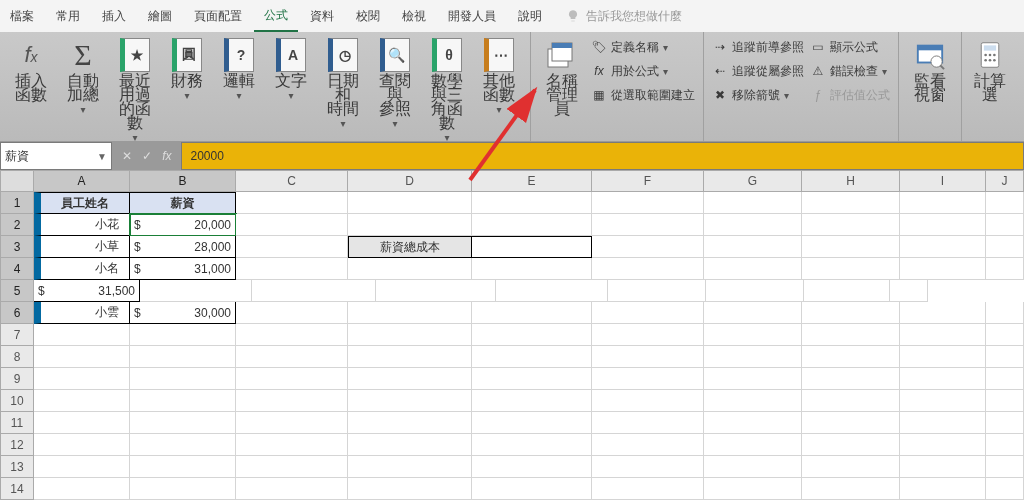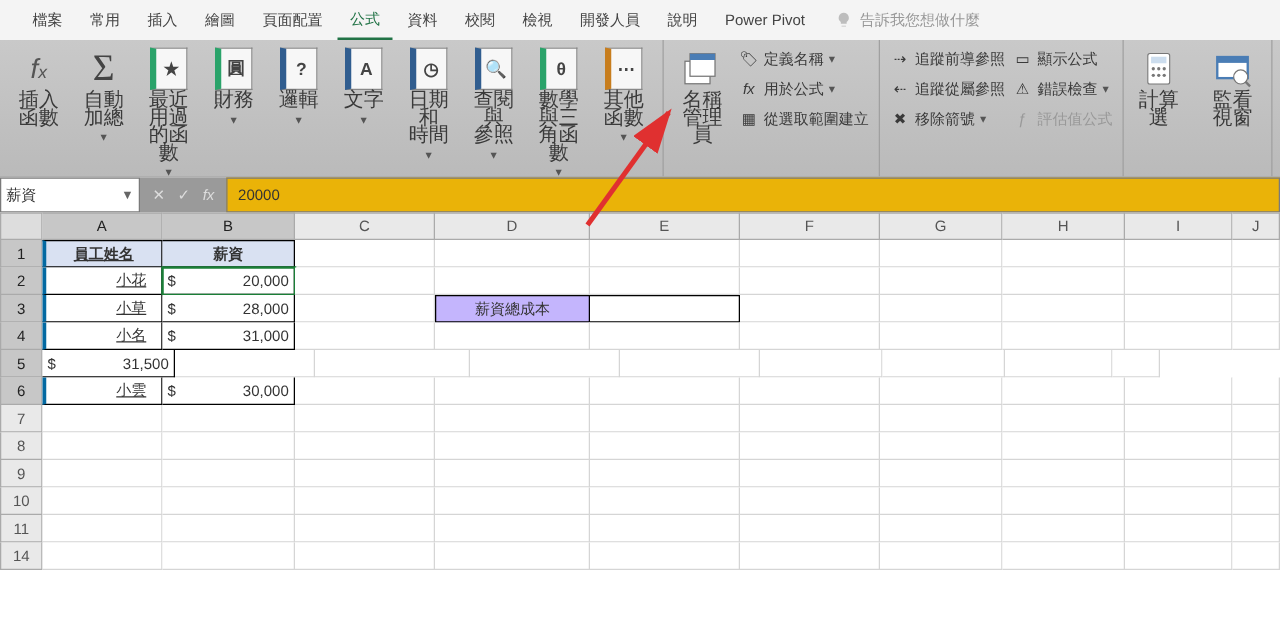--- a/index.html
+++ b/index.html
@@ -1,19 +1,19 @@
 <!DOCTYPE html>
 <html><head>
 <meta charset="utf-8">
 <style>
   * { box-sizing: border-box; margin: 0; padding: 0; font-family: "Microsoft JhengHei", "PingFang TC", sans-serif; }
   body { width: 1024px; height: 502px; overflow: hidden; background: #fff; font-size: 12px; color: #333; user-select: none; }
 
   
-  .tabs { display: flex; align-items: center; height: 32px; background: #f4f4f4; padding: 0 16px; gap: 2px; }
+  .tabs { display: flex; align-items: center; height: 32px; background: #f4f4f4; padding: 0 0; gap: 2px; }
   .tab { padding: 6px 10px; cursor: pointer; color: #444; }
   .tab.active { color: #217346; border-bottom: 2px solid #217346; }
   .tellme { margin-left: 12px; display: flex; align-items: center; gap: 6px; color: #999; }
   .bulb { width: 14px; height: 14px; }
 
   
   .ribbon { display: flex; height: 110px; background: linear-gradient(#c9c9c9,#bababa); border-bottom: 1px solid #9a9a9a; }
   .group { display: flex; flex-direction: column; justify-content: space-between; padding: 4px 8px 2px 8px; border-right: 1px solid #a0a0a0; }
   .group-body { flex: 1; display: flex; align-items: flex-start; gap: 6px; }
   .group-label { text-align: center; color: #555; font-size: 12px; padding-top: 2px; }
@@ -46,45 +46,44 @@
   .rows { display:flex; flex-direction:column; }
   .row { display:flex; height:22px; }
   .rowh { width:34px;border:1px solid #aaa;border-top:none;background:#e9e9e9;display:flex;align-items:center;justify-content:center;color:#555;}
   .rowh.sel{background:#c7c7c7;color:#222;}
   .cell { border-right:1px solid #d5d5d5;border-bottom:1px solid #d5d5d5;display:flex;align-items:center;padding:0 4px;background:#fff;}
   .cell.center{justify-content:center;padding-left:48px;}
   .cell.header{background:#d9e1f2;justify-content:center;font-weight:600;}
   .cell.boxb{border:1px solid #000;}
   .cell.bt1{border-top:1px solid #000;}
   .cell.bb1{border-bottom:1px solid #000;}
-  .cell.bl1{border-left:3px solid #0369a1;text-decoration:underline;}
+  .cell.bl1{border-left:7px solid #0369a1;}
   .cell.br1{border-right:1px solid #000;}
   .cell.currency{justify-content:flex-end;}
   .dollar{float:left;margin-right:auto;}
-  .cell.peach{background:#c4b5fd;justify-content:center;}
+  .cell.peach{background:#e5e5e5;justify-content:center;}
 
   
   .arrow { position:absolute; left:460px; top:80px; pointer-events:none; }
 </style>
 </head>
 <body>
 
 <div class="tabs">
   <div class="tab">檔案</div>
   <div class="tab">常用</div>
   <div class="tab">插入</div>
   <div class="tab">繪圖</div>
   <div class="tab">頁面配置</div>
   <div class="tab active">公式</div>
   <div class="tab">資料</div>
   <div class="tab">校閱</div>
   <div class="tab">檢視</div>
   <div class="tab">開發人員</div>
   <div class="tab">說明</div>
-  <div class="tab">Power Pivot</div>
   <div class="tellme">
     <svg class="bulb" viewBox="0 0 24 24">
         <path fill="#bdbdbd" d="M9 21h6v-1H9v1zm3-19a7 7 0 00-4 12.7V17h8v-2.3A7 7 0 0012 2z"></path>
       </svg>
     <span>告訴我您想做什麼</span>
   </div>
 </div>
 
 <div class="ribbon">
 
@@ -225,55 +224,55 @@
           <span class="sicon">⚠</span>
           <span>錯誤檢查</span>
           <span class="dd">▾</span>
         </div>
         <div class="smallrow" style="color:#999">
           <span class="sicon">ƒ</span>
           <span>評估值公式</span>
         </div>
       </div>
     </div>
+  </div>
+
+  <div class="group">
+    <div class="group-body">
+      <div class="bigbtn">
+        <div class="icon">
+          <svg viewBox="0 0 32 32" width="30" height="30">
+              <rect x="3" y="6" width="26" height="18" fill="#fff" stroke="#4a7db5" stroke-width="2"></rect>
+              <rect x="3" y="6" width="26" height="5" fill="#4a7db5"></rect>
+              <circle cx="23" cy="23" r="6" fill="#fff" stroke="#777"></circle>
+              <line x1="27" y1="27" x2="31" y2="31" stroke="#777" stroke-width="2"></line>
+            </svg>
+        </div>
+        <div class="lbl">監看視窗</div>
+      </div>
+    </div>
+    <div class="group-label"></div>
   </div>
 
   <div class="group" style="border-right:none;">
     <div class="group-body">
       <div class="bigbtn" style="width:40px;">
         <div class="icon">
           <svg viewBox="0 0 32 32" width="28" height="28">
               <rect x="6" y="2" width="20" height="28" rx="2" fill="#fff" stroke="#777"></rect>
               <rect x="9" y="5" width="14" height="6" fill="#cde"></rect>
               <circle cx="11" cy="16" r="1.5" fill="#777"></circle>
               <circle cx="16" cy="16" r="1.5" fill="#777"></circle>
               <circle cx="21" cy="16" r="1.5" fill="#777"></circle>
               <circle cx="11" cy="22" r="1.5" fill="#777"></circle>
               <circle cx="16" cy="22" r="1.5" fill="#777"></circle>
               <circle cx="21" cy="22" r="1.5" fill="#777"></circle>
             </svg>
         </div>
         <div class="lbl">計算選</div>
-      </div>
-    </div>
-    <div class="group-label"></div>
-  </div>
-
-  <div class="group">
-    <div class="group-body">
-      <div class="bigbtn">
-        <div class="icon">
-          <svg viewBox="0 0 32 32" width="30" height="30">
-              <rect x="3" y="6" width="26" height="18" fill="#fff" stroke="#4a7db5" stroke-width="2"></rect>
-              <rect x="3" y="6" width="26" height="5" fill="#4a7db5"></rect>
-              <circle cx="23" cy="23" r="6" fill="#fff" stroke="#777"></circle>
-              <line x1="27" y1="27" x2="31" y2="31" stroke="#777" stroke-width="2"></line>
-            </svg>
-        </div>
-        <div class="lbl">監看視窗</div>
       </div>
     </div>
     <div class="group-label"></div>
   </div>
 </div>
 
 <div class="fbar">
   <div class="namebox">
     <span>薪資</span>
     <span class="namebox-dd">▼</span>
@@ -461,20 +460,46 @@
       <div class="cell wC"></div>
       <div class="cell wD"></div>
       <div class="cell wE"></div>
       <div class="cell wF"></div>
       <div class="cell wG"></div>
       <div class="cell wH"></div>
       <div class="cell wI"></div>
       <div class="cell wJ"></div>
     </div>
   <div class="row">
+      <div class="rowh">12</div>
+      <div class="cell wA"></div>
+      <div class="cell wB"></div>
+      <div class="cell wC"></div>
+      <div class="cell wD"></div>
+      <div class="cell wE"></div>
+      <div class="cell wF"></div>
+      <div class="cell wG"></div>
+      <div class="cell wH"></div>
+      <div class="cell wI"></div>
+      <div class="cell wJ"></div>
+    </div>
+  <div class="row">
+      <div class="rowh">13</div>
+      <div class="cell wA"></div>
+      <div class="cell wB"></div>
+      <div class="cell wC"></div>
+      <div class="cell wD"></div>
+      <div class="cell wE"></div>
+      <div class="cell wF"></div>
+      <div class="cell wG"></div>
+      <div class="cell wH"></div>
+      <div class="cell wI"></div>
+      <div class="cell wJ"></div>
+    </div>
+  <div class="row">
       <div class="rowh">14</div>
       <div class="cell wA"></div>
       <div class="cell wB"></div>
       <div class="cell wC"></div>
       <div class="cell wD"></div>
       <div class="cell wE"></div>
       <div class="cell wF"></div>
       <div class="cell wG"></div>
       <div class="cell wH"></div>
       <div class="cell wI"></div>

